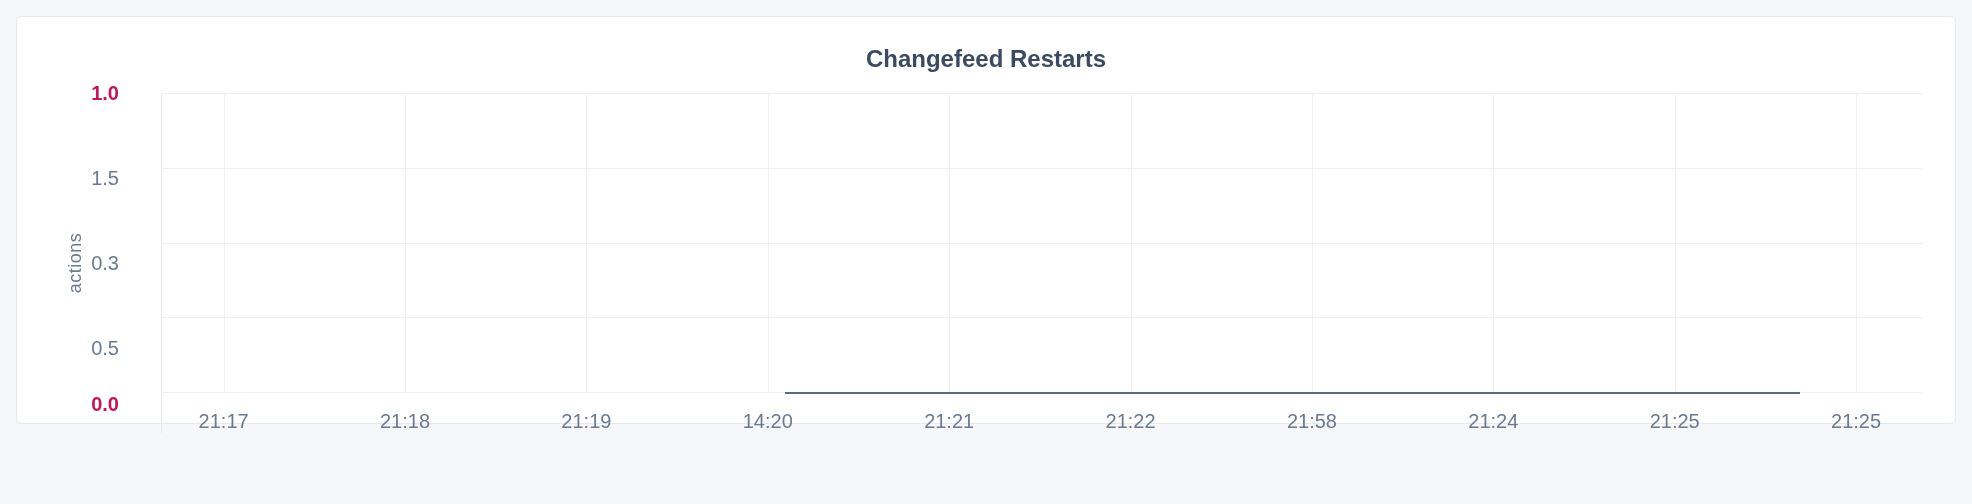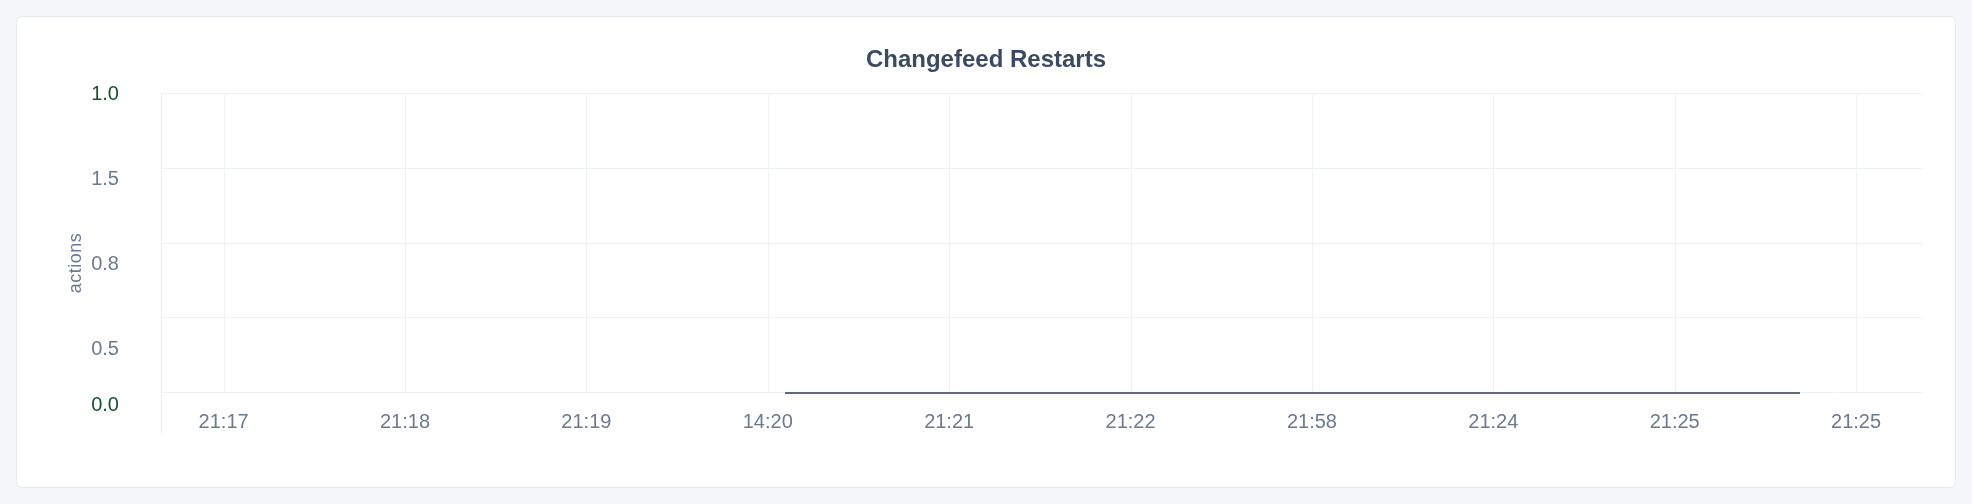--- a/index.html
+++ b/index.html
@@ -10,21 +10,21 @@
     body {
       font-family: -apple-system, BlinkMacSystemFont, "Segoe UI", Helvetica, Arial, sans-serif;
       background: #f5f7fa;
       padding: 16px;
     }
     .panel {
       background: #ffffff;
       border: 1px solid #e6e9ee;
       border-radius: 6px;
       width: 100%;
-      height: 472px;
+      height: 408px;
       position: relative;
       padding: 28px 32px 28px 32px;
     }
     .chart-title {
       text-align: center;
       font-weight: 700;
       font-size: 24px;
       color: #3b4a60;
       margin-bottom: 20px;
     }
@@ -51,22 +51,22 @@
     }
     .y-tick {
       position: absolute;
       right: 10px;
       text-align: right;
       font-size: 20px;
       color: #6b7a90;
       transform: translateY(-50%);
     }
     .y-tick.bold {
-      font-weight: 400;
-      color: #14532d;
+      font-weight: 700;
+      color: #be185d;
     }
     .plot {
       flex: 1;
       position: relative;
       border-left: 1px solid #e6e9ee;
       margin-left: 32px;
     }
     .h-grid {
       position: absolute;
       left: 0;
@@ -96,21 +96,21 @@
 
 <div class="panel">
   <div class="chart-title">Changefeed Restarts</div>
 
   <div class="chart-wrap">
     <div class="y-axis-label">actions</div>
 
     <div class="y-ticks">
       <span class="y-tick bold" style="top:0%">1.0</span>
       <span class="y-tick" style="top:25%">1.5</span>
-      <span class="y-tick" style="top:50%">0.8</span>
+      <span class="y-tick" style="top:50%">0.3</span>
       <span class="y-tick" style="top:75%">0.5</span>
       <span class="y-tick bold" style="top:100%; margin-top:-40px; transform:translateY(0)">0.0</span>
     </div>
 
     <div class="plot">
 
       <div class="h-grid" style="top:0%"></div>
       <div class="h-grid" style="top:22%"></div>
       <div class="h-grid" style="top:44%"></div>
       <div class="h-grid" style="top:66%"></div>

